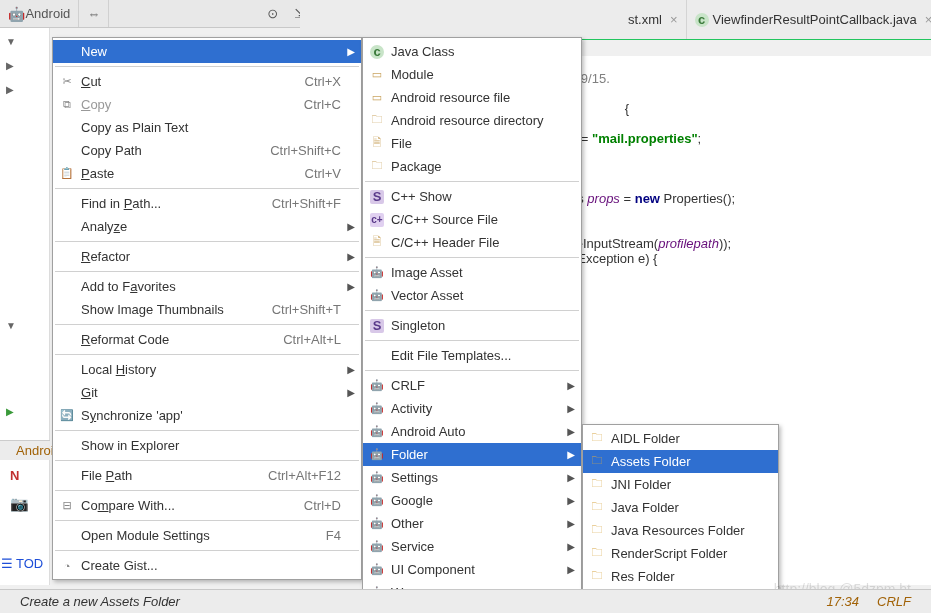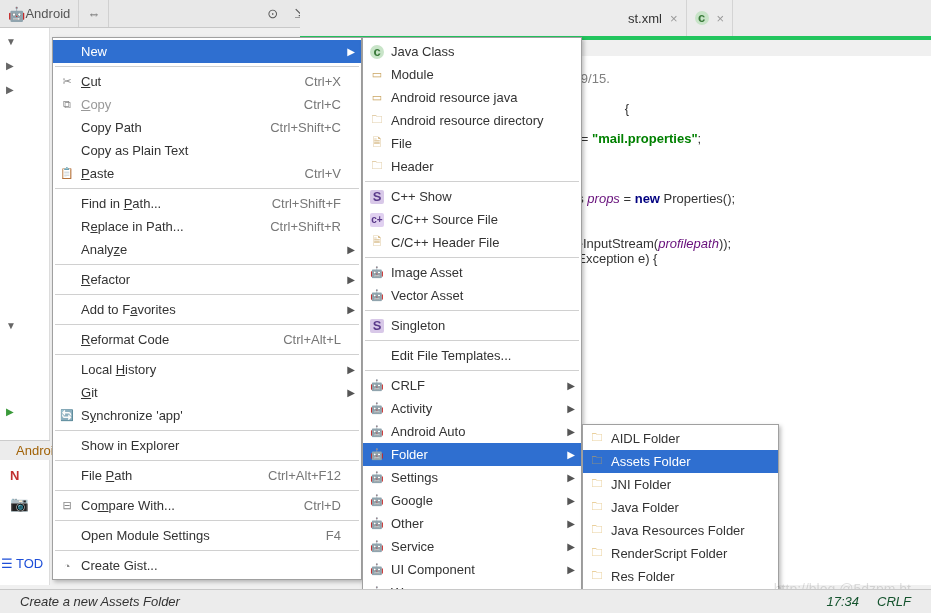--- a/index.html
+++ b/index.html
@@ -1,21 +1,21 @@
 <!DOCTYPE html>
 <html><head>
 <meta charset="utf-8">
 <style>
 * { margin:0; padding:0; box-sizing:border-box; font-family:"Segoe UI",Tahoma,sans-serif; font-size:13px; }
 body { width:931px; height:613px; background:#f0f0f0; position:relative; overflow:hidden; }
 
 
 .toolbar { height:28px; background:#e8e8e8; border-bottom:1px solid #c8c8c8; display:flex; align-items:center; }
 .toolbtn { display:inline-flex; align-items:center; padding:2px 8px; height:100%; border-right:1px solid #d0d0d0; color:#555; }
-.tabbar { height:40px; display:flex; align-items:stretch; background:#ececec; border-bottom:4px solid #22c55e; padding-left:320px; }
+.tabbar { height:40px; display:flex; align-items:stretch; background:#ececec; border-bottom:1px solid #22c55e; padding-left:320px; }
 .tabbar .tab { display:flex; align-items:center; padding:0 8px; border-right:1px solid #d4d4d4; color:#333; gap:4px; }
 .tabbar .tab .x { color:#999; margin-left:4px; }
 
 
 .leftcol { position:absolute; left:0; top:28px; width:50px; bottom:28px; background:#fff; border-right:1px solid #ddd; }
 .tree-arrow { position:absolute; left:6px; color:#666; font-size:10px; }
 
 
 .editor { position:absolute; left:370px; right:0; top:56px; bottom:28px; background:#fff; font-family:Consolas,monospace; font-size:13px; color:#333; white-space:pre; padding-left:200px; }
 .kw { color:#000080; font-weight:bold; }
@@ -33,21 +33,21 @@
 .menu .mi .ic { position:absolute; left:6px; width:16px; height:16px; display:flex; align-items:center; justify-content:center; font-size:11px; }
 .menu .sep { height:1px; background:#d0d0d0; margin:3px 2px; }
 .menu .mi u { text-decoration:underline; }
 
 #menu1 { left:52px; top:37px; width:310px; }
 #menu2 { left:362px; top:37px; width:220px; }
 #menu3 { left:582px; top:424px; width:197px; }
 
 
 .statusbar { position:absolute; left:0; right:0; bottom:0; height:24px; background:#ececec; border-top:1px solid #c8c8c8; display:flex; align-items:center; padding:0 20px; color:#333;font-style:italic; }
-.statusbar .right { margin-left:auto; display:flex; gap:18px; align-items:center; color:#14532d;justify-content:flex-end; }
+.statusbar .right { margin-left:auto; display:flex; gap:18px; align-items:center; color:#a16207;justify-content:flex-end; }
 
 .watermark { position:absolute; right:20px; bottom:16px; color:rgba(0,0,0,0.13); font-size:14px; font-family:Arial; }
 
 
 .ic-c { background:#c8e4c8; color:#3a7a3a; border-radius:50%; font-weight:bold; width:14px; height:14px; line-height:14px; text-align:center; }
 .ic-dir { color:#caa562; font-size:13px; }
 .ic-pkg { color:#caa562; font-size:13px; }
 .ic-s { background:#d8c8e8; color:#5a3a8a; border-radius:2px; font-weight:bold; width:14px; height:14px; line-height:14px; text-align:center; }
 .ic-h { background:#e0d0f0; color:#5a3a8a; border-radius:2px; font-weight:bold; width:14px; height:14px; line-height:14px; text-align:center; font-size:10px; }
 .ic-android { color:#8ab62e; font-size:14px; }
@@ -74,20 +74,21 @@
   <div class="toolbtn" style="border:none">⚙▾</div>
 </div>
 
 <div class="tabbar" style="position:absolute;top:0;left:300px;right:0;">
   <div class="tab">
     <span>st.xml</span>
     <span class="x">×</span>
   </div>
   <div class="tab">
     <span class="ic-c">c</span>
+    <span>ViewfinderResultPointCallback.java</span>
     <span class="x">×</span>
   </div>
 
 </div>
 
 <div class="leftcol">
   <span class="tree-arrow" style="top:8px">▼</span>
   <span class="tree-arrow" style="top:32px">▶</span>
   <span class="tree-arrow" style="top:56px">▶</span>
   <span class="tree-arrow" style="top:292px">▼</span>
@@ -125,53 +126,53 @@
       <span class="ic ic-cut">✂</span>
       <span><u>C</u>ut</span>
       <span class="sc">Ctrl+X</span>
     </div>
   <div class="mi" style="color:#999">
       <span class="ic ic-copy">⧉</span>
       <span><u>C</u>opy</span>
       <span class="sc">Ctrl+C</span>
     </div>
   <div class="mi">
+      <span>Copy as Plain Text</span>
+    </div>
+  <div class="mi">
       <span>Copy Path</span>
       <span class="sc">Ctrl+Shift+C</span>
-    </div>
-  <div class="mi">
-      <span>Copy as Plain Text</span>
     </div>
   <div class="mi">
       <span class="ic ic-paste">📋</span>
       <span><u>P</u>aste</span>
       <span class="sc">Ctrl+V</span>
     </div>
   <div class="sep"></div>
   <div class="mi">
       <span>Find in <u>P</u>ath...</span>
       <span class="sc">Ctrl+Shift+F</span>
     </div>
   <div class="mi">
-      <span>R<u>e</u>place in Path...</span>
-      <span class="sc">Ctrl+Shift+R</span>
-    </div>
-  <div class="mi">
       <span>Analy<u>z</u>e</span>
       <span class="sub">▶</span>
     </div>
   <div class="sep"></div>
   <div class="mi">
       <span><u>R</u>efactor</span>
       <span class="sub">▶</span>
     </div>
   <div class="sep"></div>
   <div class="mi">
       <span>Add to F<u>a</u>vorites</span>
       <span class="sub">▶</span>
+    </div>
+  <div class="mi">
+      <span>Show Image Thumbnails</span>
+      <span class="sc">Ctrl+Shift+T</span>
     </div>
   <div class="sep"></div>
   <div class="mi">
       <span><u>R</u>eformat Code</span>
       <span class="sc">Ctrl+Alt+L</span>
     </div>
   <div class="sep"></div>
   <div class="mi">
       <span>Local <u>H</u>istory</span>
       <span class="sub">▶</span>
@@ -217,33 +218,33 @@
         <span class="ic-c">c</span>
       </span>
       <span>Java Class</span>
     </div>
   <div class="mi">
       <span class="ic ic-dir">▭</span>
       <span>Module</span>
     </div>
   <div class="mi">
       <span class="ic ic-dir">▭</span>
-      <span>Android resource java</span>
+      <span>Android resource file</span>
     </div>
   <div class="mi">
       <span class="ic ic-dir">🗀</span>
       <span>Android resource directory</span>
     </div>
   <div class="mi">
       <span class="ic ic-dir">🗎</span>
       <span>File</span>
     </div>
   <div class="mi">
       <span class="ic ic-pkg">🗀</span>
-      <span>Header</span>
+      <span>Package</span>
     </div>
   <div class="sep"></div>
   <div class="mi">
       <span class="ic">
         <span class="ic-s">S</span>
       </span>
       <span>C++ Show</span>
     </div>
   <div class="mi">
       <span class="ic">

